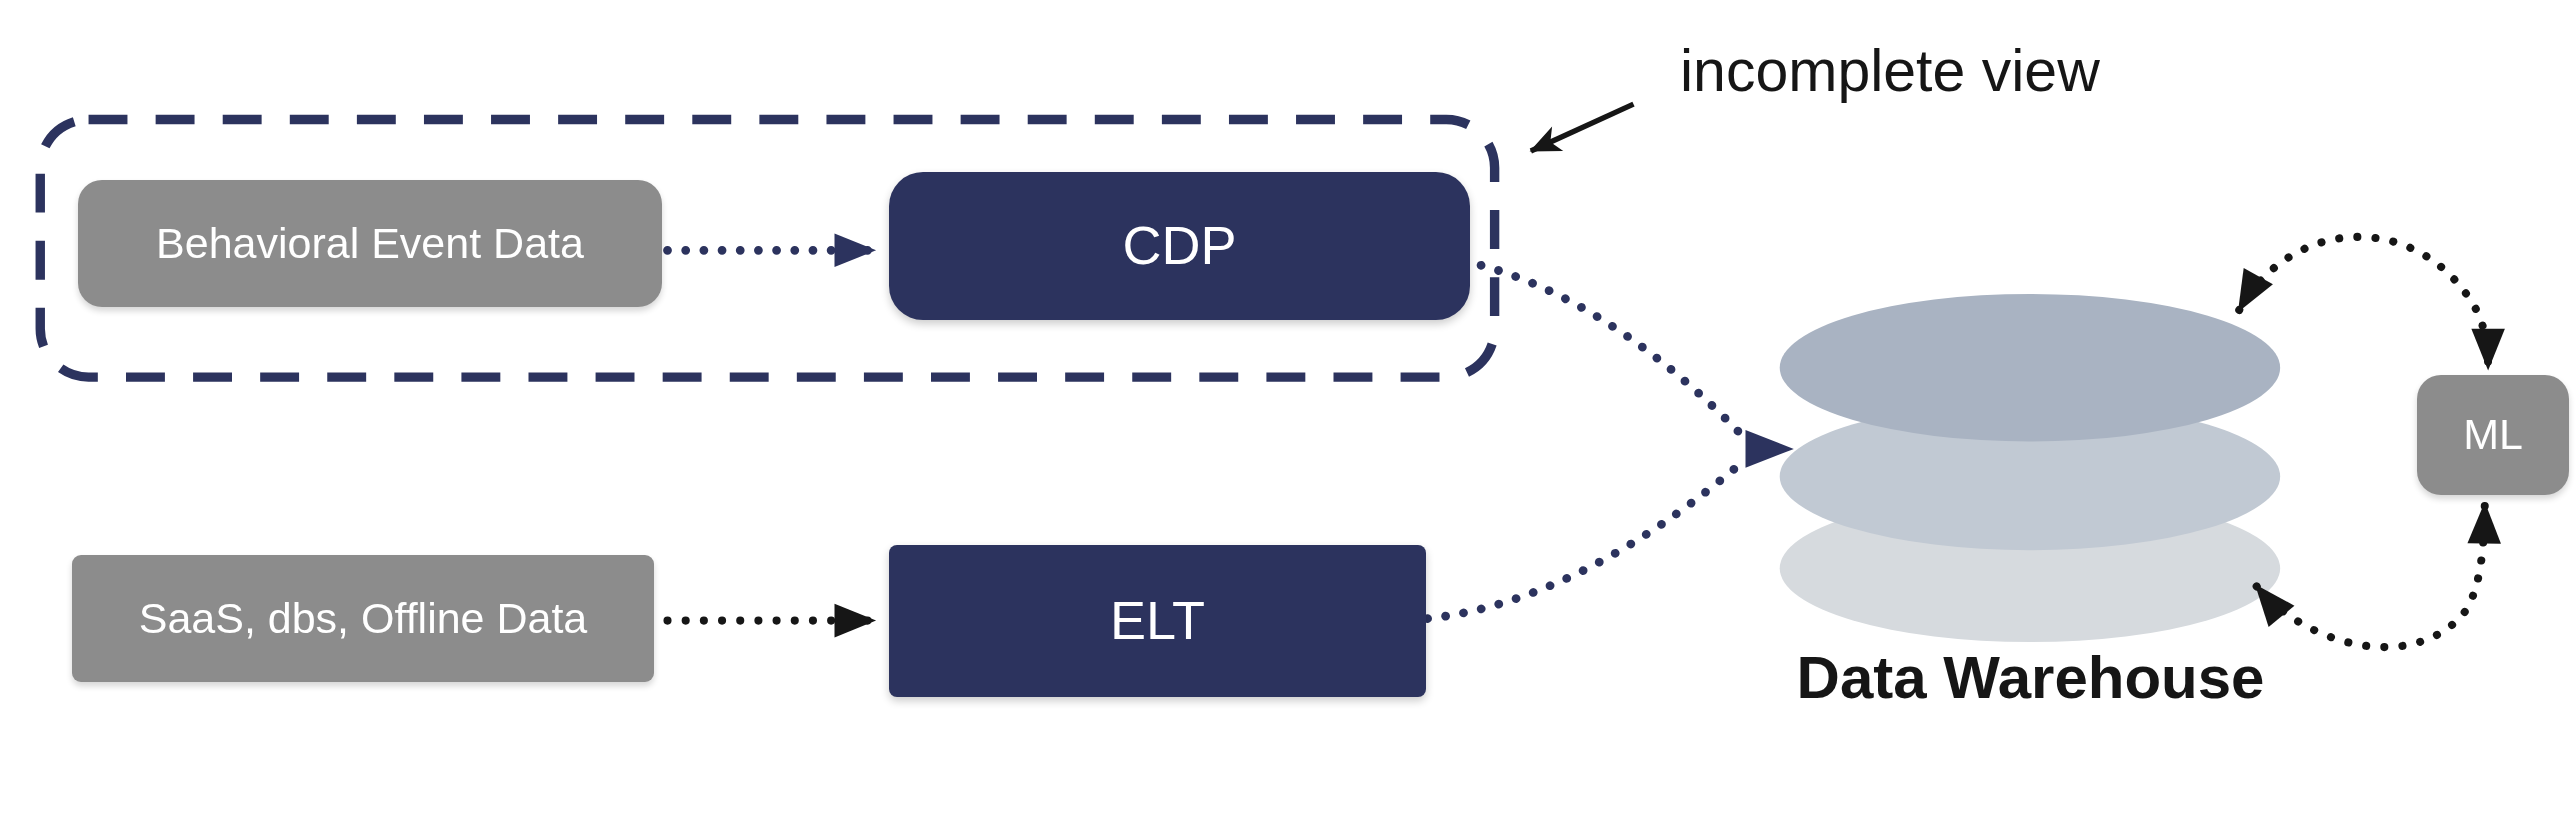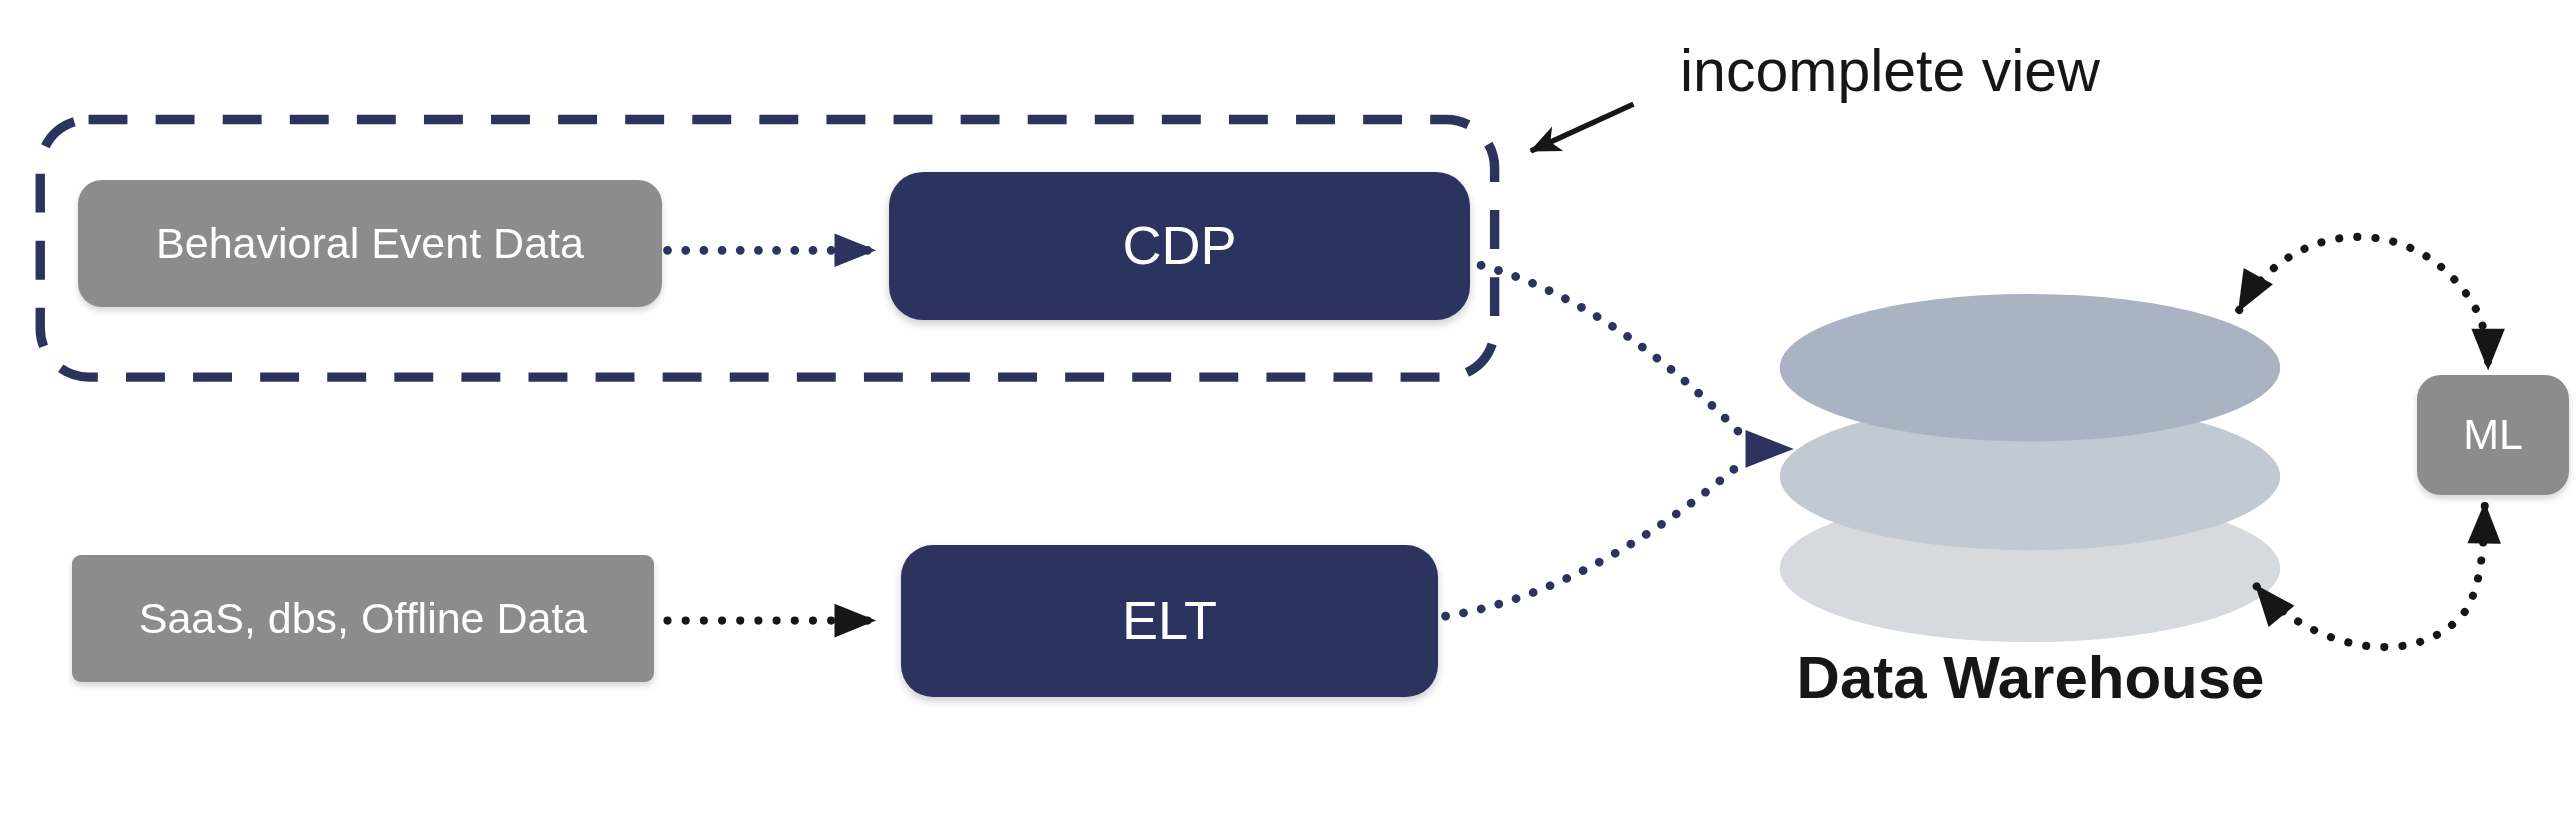--- a/index.html
+++ b/index.html
@@ -43,21 +43,21 @@
     background: var(--box-gray);
     box-shadow: 0 4px 6.7px rgba(0,0,0,0.16);
   }
   .node.navy {
     background: var(--navy);
     box-shadow: 0 4px 8px rgba(0,0,0,0.20);
   }
   .node-behavioral { left: 70px; top: 180px; width: 584px; height: 127px; border-radius: 24px; font-size: 43px; margin-left: 8px; }
   .node-cdp        { left: 889px; top: 172px; width: 581px; height: 148px; border-radius: 34px; font-size: 54px; }
   .node-saas       { left: 72px; top: 555px; width: 582px; height: 127px; border-radius: 9px; font-size: 43px; }
-  .node-elt        { left: 889px; top: 545px; width: 537px; height: 152px; border-radius: 32px; font-size: 54px; margin-left: 12px; }
+  .node-elt        { left: 889px; top: 545px; width: 537px; height: 152px; border-radius: 8px; font-size: 54px; }
   .node-ml         { left: 2417px; top: 375px; width: 152px; height: 120px; border-radius: 24px; font-size: 43px; }
   .freelabel {
     position: absolute;
     color: var(--ink);
     white-space: nowrap;
   }
   .label-incomplete {
     left: 1680px; top: 37px;
     font-size: 59px;
     font-weight: 400;

